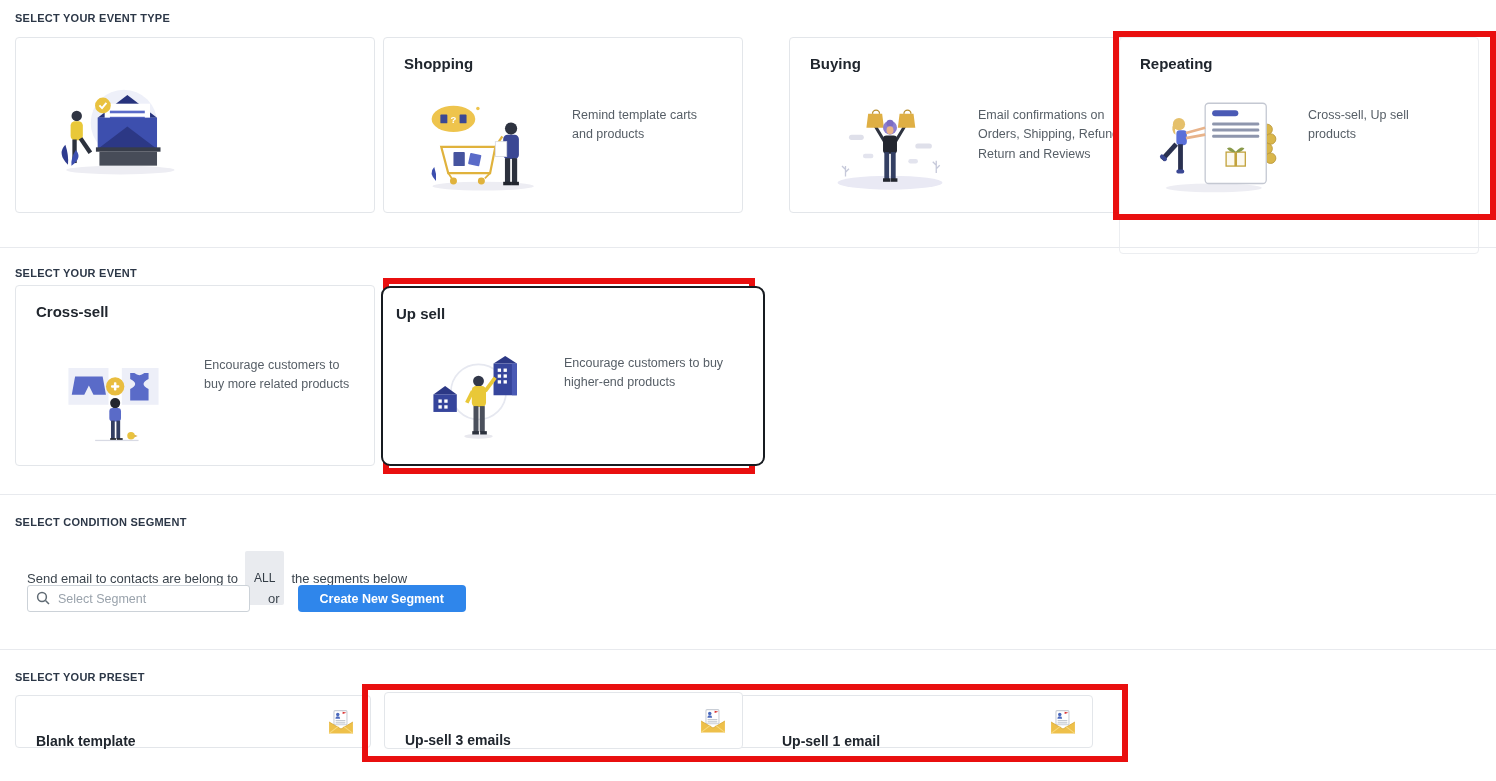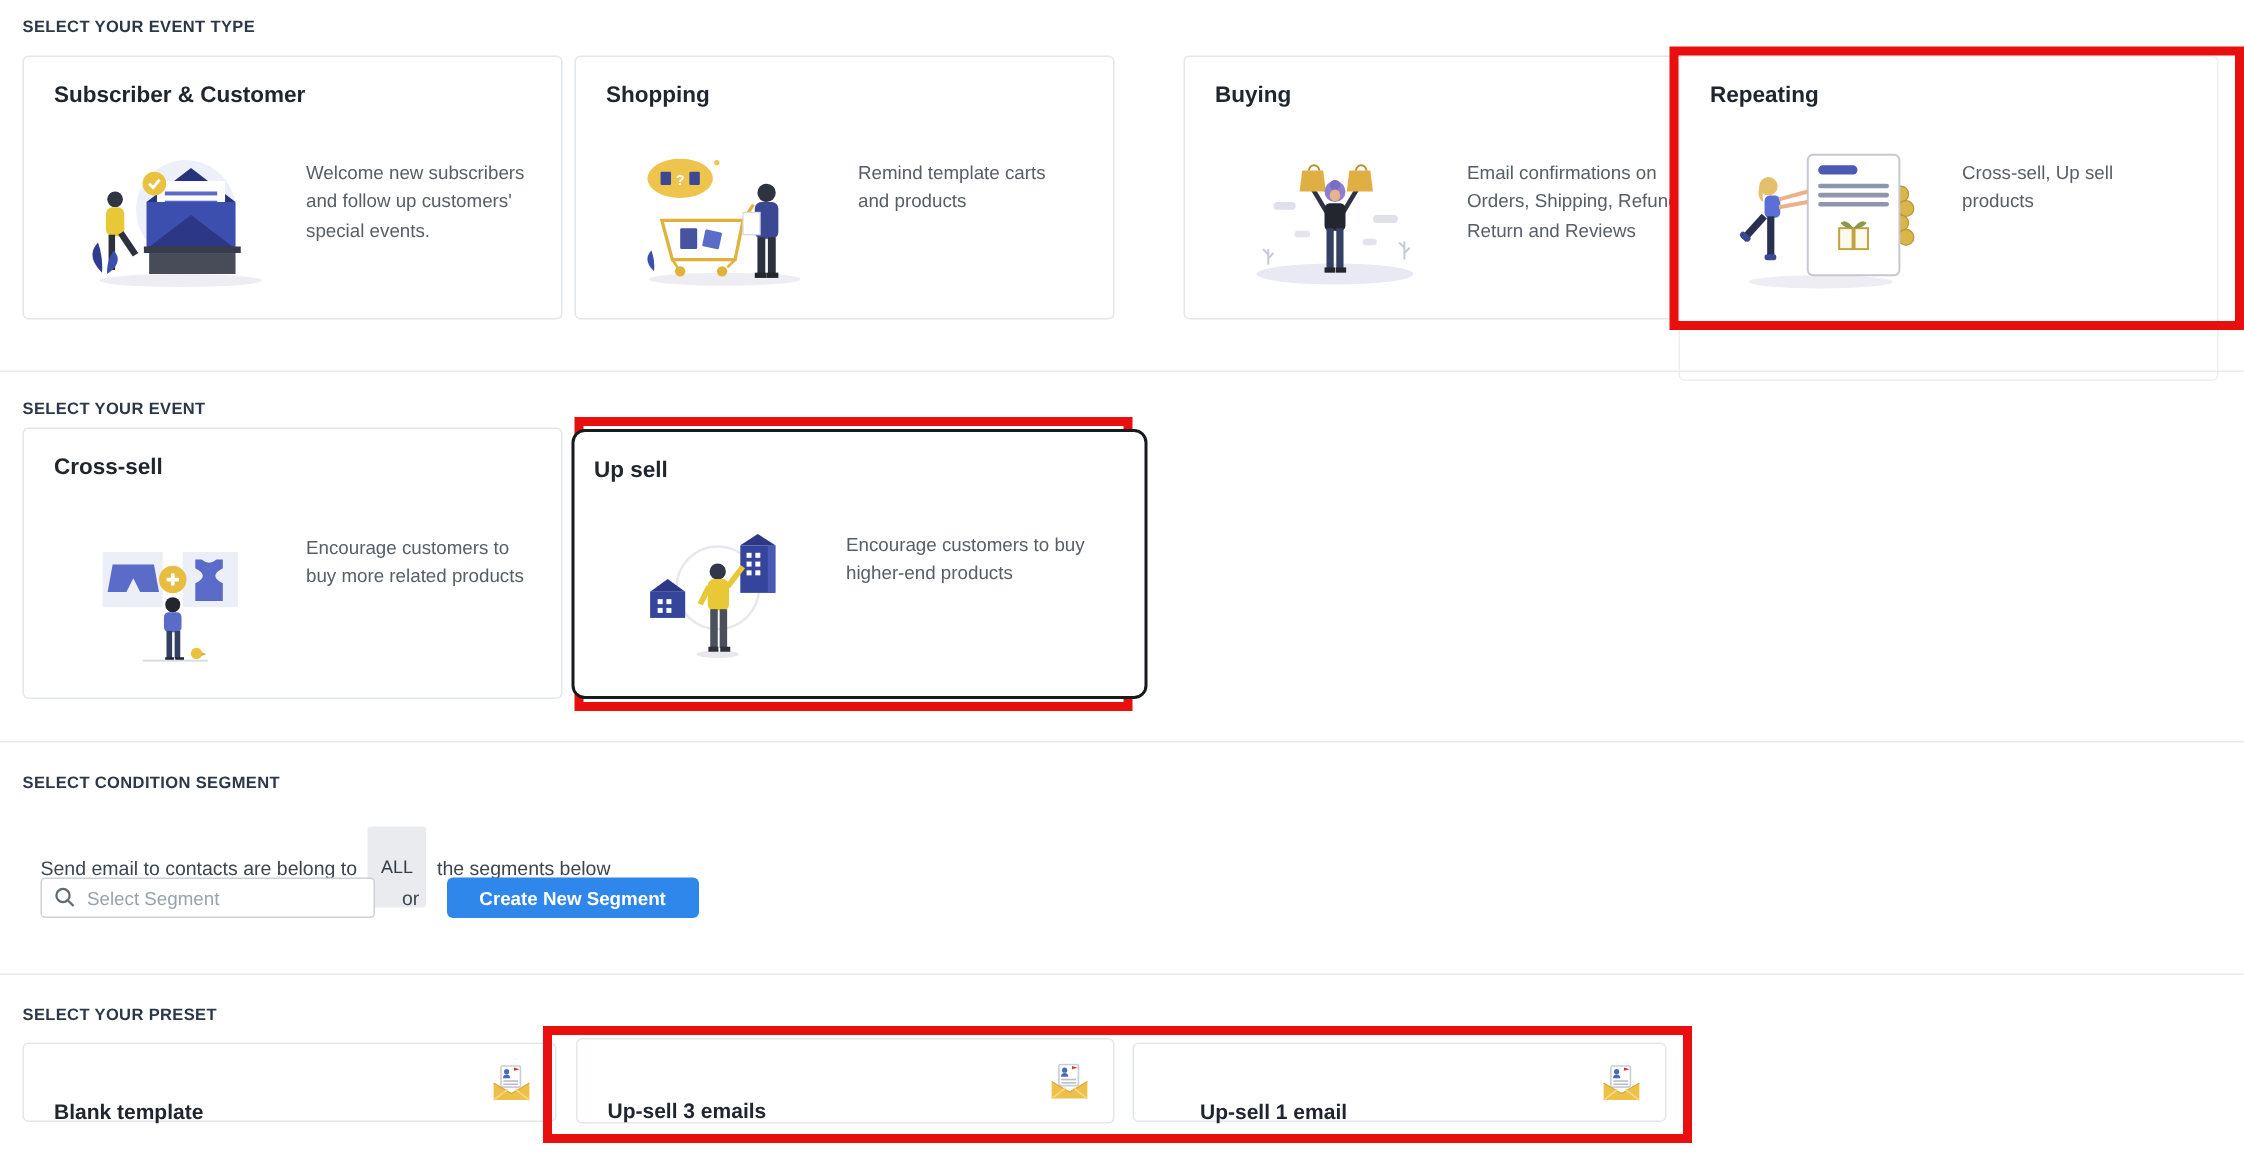--- a/index.html
+++ b/index.html
@@ -45,21 +45,20 @@
     padding:0 16px 0 20px; cursor:pointer; }
   .preset-title { font-size:14px; font-weight:600; color:#20262e;margin-top:39px; }
   .preset-icon { width:26px; height:24px; flex:none; }
 </style>
 </head>
 <body>
 
 <div class="section-header" style="top:12px">SELECT YOUR EVENT TYPE</div>
 
 <div class="card" style="left:15px; top:37px; width:360px; height:176px;">
-  <div class="card-title">Subscriber &amp; Customer</div>
   <div class="card-body">
     <div class="illus">
       <svg viewBox="0 0 150 110" preserveAspectRatio="xMidYMid meet">
         <ellipse cx="80" cy="102" rx="62" ry="5" fill="#ededf3"></ellipse>
         <circle cx="84" cy="48" r="38" fill="#eef0f9"></circle>
         <path d="M54 42 L88 16 L122 42 Z" fill="#27337d"></path>
         <rect x="62" y="26" width="52" height="36" fill="#ffffff"></rect>
         <rect x="68" y="34" width="40" height="3" fill="#5a6bc8"></rect>
         <rect x="68" y="41" width="40" height="3" fill="#5a6bc8"></rect>
         <rect x="68" y="48" width="30" height="3" fill="#5a6bc8"></rect>
@@ -70,21 +69,20 @@
         <rect x="52" y="76" width="74" height="5" fill="#383d49"></rect>
         <rect x="56" y="81" width="66" height="16" fill="#474c58"></rect>
         <circle cx="30" cy="40" r="6" fill="#303543"></circle>
         <rect x="23" y="46" width="14" height="22" rx="5" fill="#e9c838"></rect>
         <rect x="25" y="67" width="5" height="27" fill="#2c313d"></rect>
         <rect x="32" y="66" width="5" height="20" fill="#2c313d" transform="rotate(-34 34 66)"></rect>
         <path d="M20 96 q-13 -13 -3 -23 q4 12 3 23 Z" fill="#2f3c8f"></path>
         <path d="M24 97 q13 -9 5 -18 q-6 9 -5 18 Z" fill="#3d4fae"></path>
       </svg>
     </div>
-    <div class="card-desc">Welcome new subscribers and follow up customers' special events.</div>
   </div>
 </div>
 
 <div class="card" style="left:383px; top:37px; width:360px; height:176px;">
   <div class="card-title">Shopping</div>
   <div class="card-body">
     <div class="illus">
       <svg viewBox="0 0 150 110" preserveAspectRatio="xMidYMid meet">
         <ellipse cx="74" cy="101" rx="58" ry="5" fill="#ededf3"></ellipse>
         <ellipse cx="40" cy="24" rx="25" ry="15" fill="#eec44d"></ellipse>
@@ -295,21 +293,21 @@
     <path d="M6.8 8 a2.2 2.2 0 0 1 4.4 0 Z" fill="#4a69bd"></path>
     <path d="M13.5 1.5 l3.5 1 l-3.5 1 Z" fill="#d93030"></path>
     <rect x="7" y="9.3" width="9" height="1" fill="#b9bfc9"></rect>
     <rect x="7" y="11.3" width="9" height="1" fill="#b9bfc9"></rect>
     <path d="M1 11 L12 17.5 L23 11 L23 21.5 L1 21.5 Z" fill="#eec04a"></path>
     <path d="M1 11 L12 17.5 L23 11" stroke="#d9a93a" stroke-width="0.8" fill="none"></path>
     <path d="M1 21.5 L9.5 15 M23 21.5 L14.5 15" stroke="#f7d87c" stroke-width="1"></path>
   </svg>
 </div>
 
-<div class="preset-card" style="left:755px; top:695px;padding-left:44px;">
+<div class="preset-card" style="left:737px; top:695px;padding-left:44px;">
   <span class="preset-title">Up-sell 1 email</span>
   <svg class="preset-icon" viewBox="0 0 24 22">
     <rect x="5.5" y="0.5" width="12" height="13" rx="1" fill="#fff" stroke="#c9ced6"></rect>
     <circle cx="9" cy="4" r="1.6" fill="#4a69bd"></circle>
     <path d="M6.8 8 a2.2 2.2 0 0 1 4.4 0 Z" fill="#4a69bd"></path>
     <path d="M13.5 1.5 l3.5 1 l-3.5 1 Z" fill="#d93030"></path>
     <rect x="7" y="9.3" width="9" height="1" fill="#b9bfc9"></rect>
     <rect x="7" y="11.3" width="9" height="1" fill="#b9bfc9"></rect>
     <path d="M1 11 L12 17.5 L23 11 L23 21.5 L1 21.5 Z" fill="#eec04a"></path>
     <path d="M1 11 L12 17.5 L23 11" stroke="#d9a93a" stroke-width="0.8" fill="none"></path>

